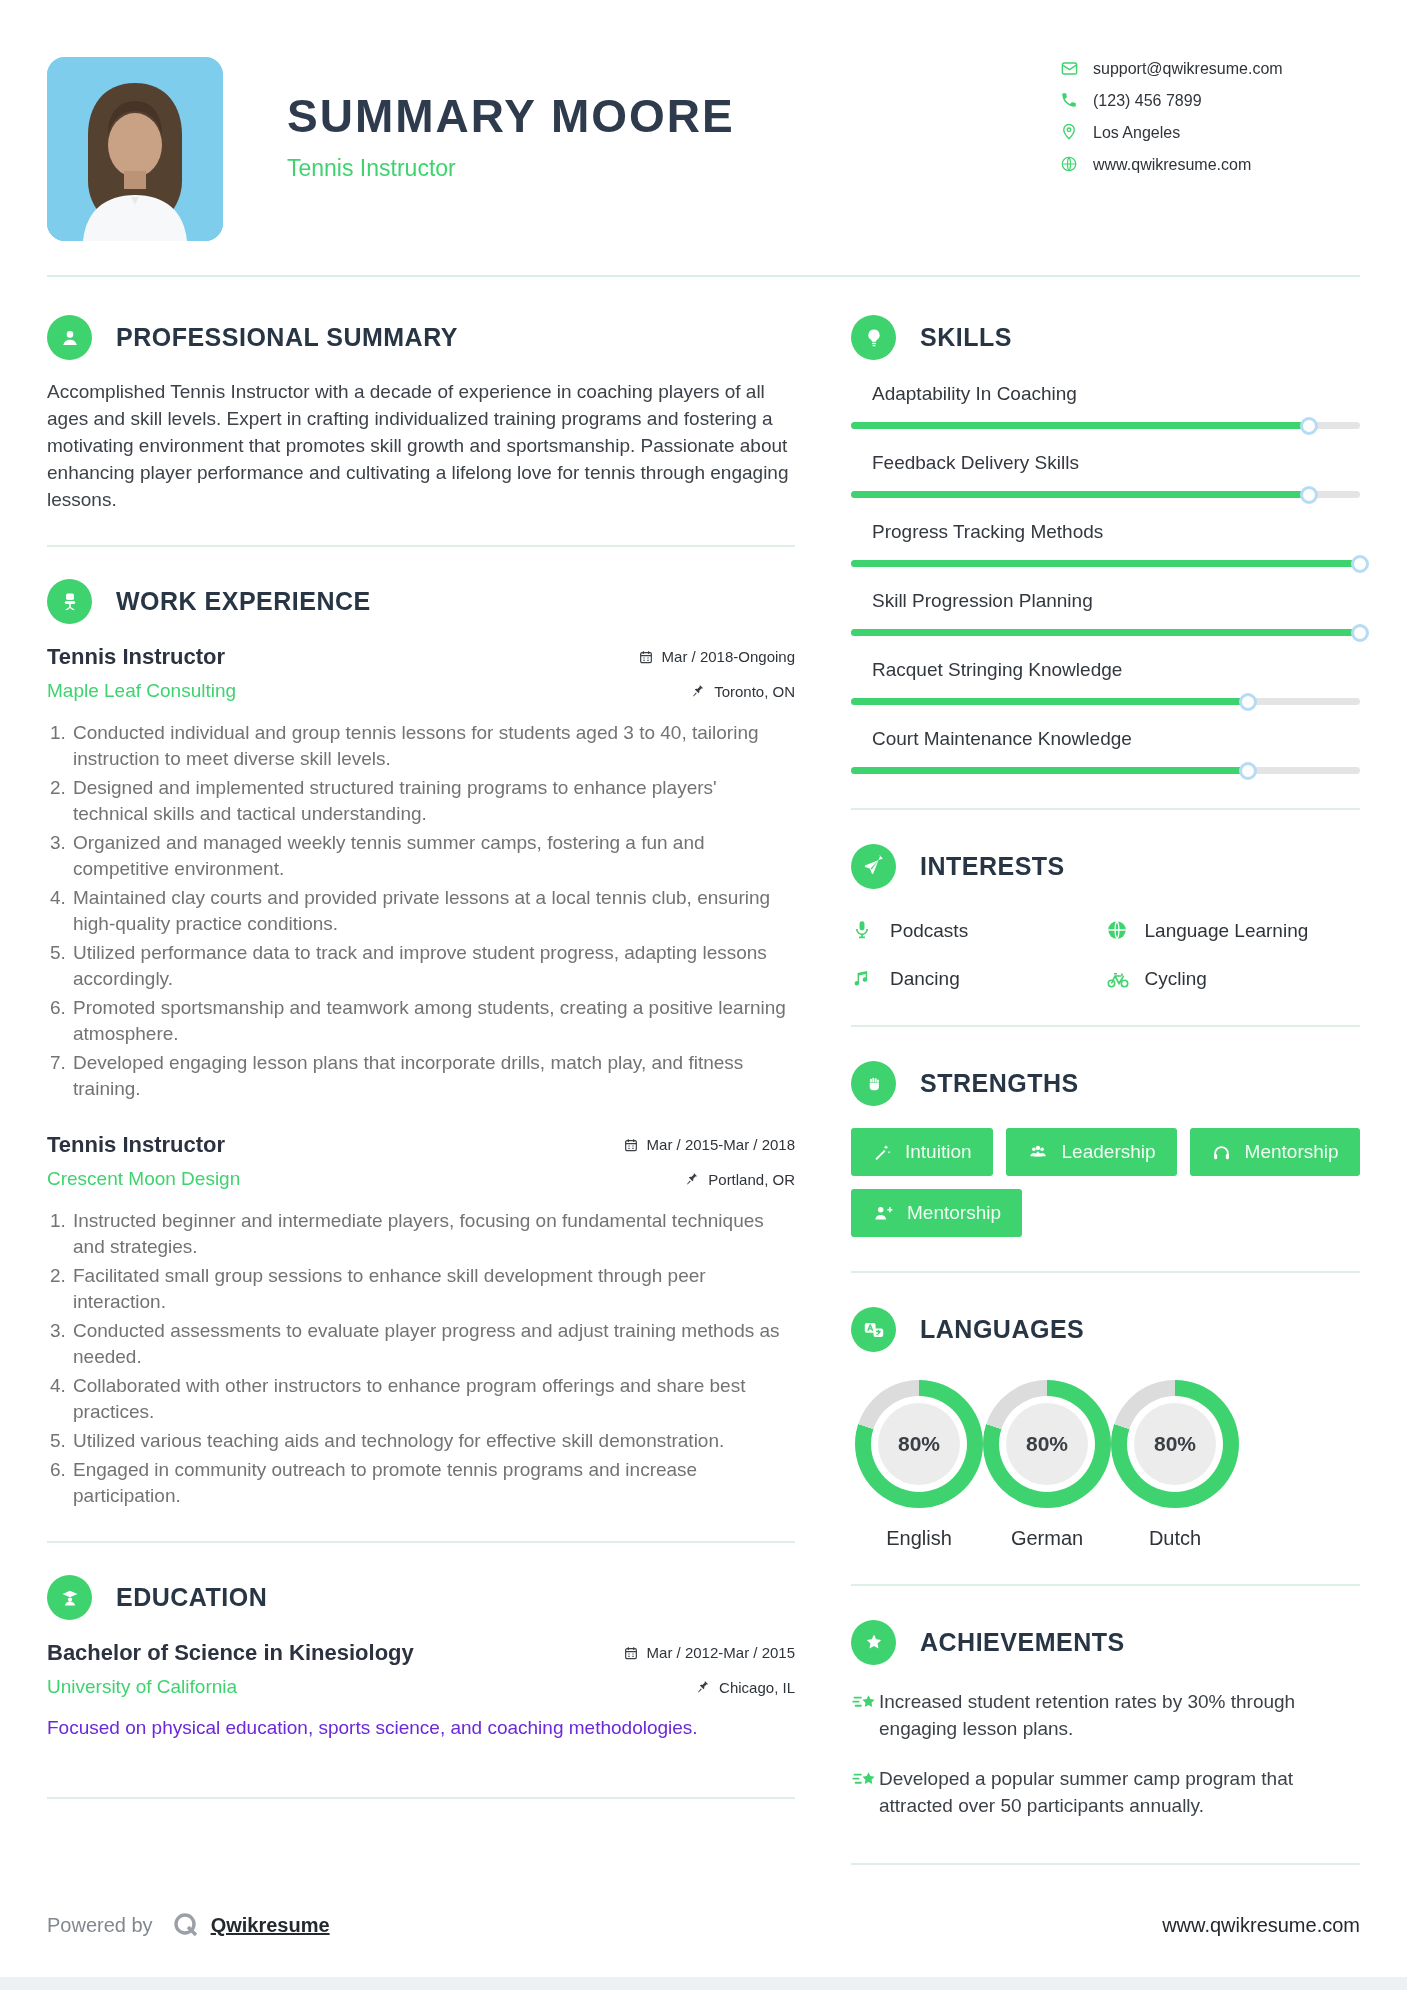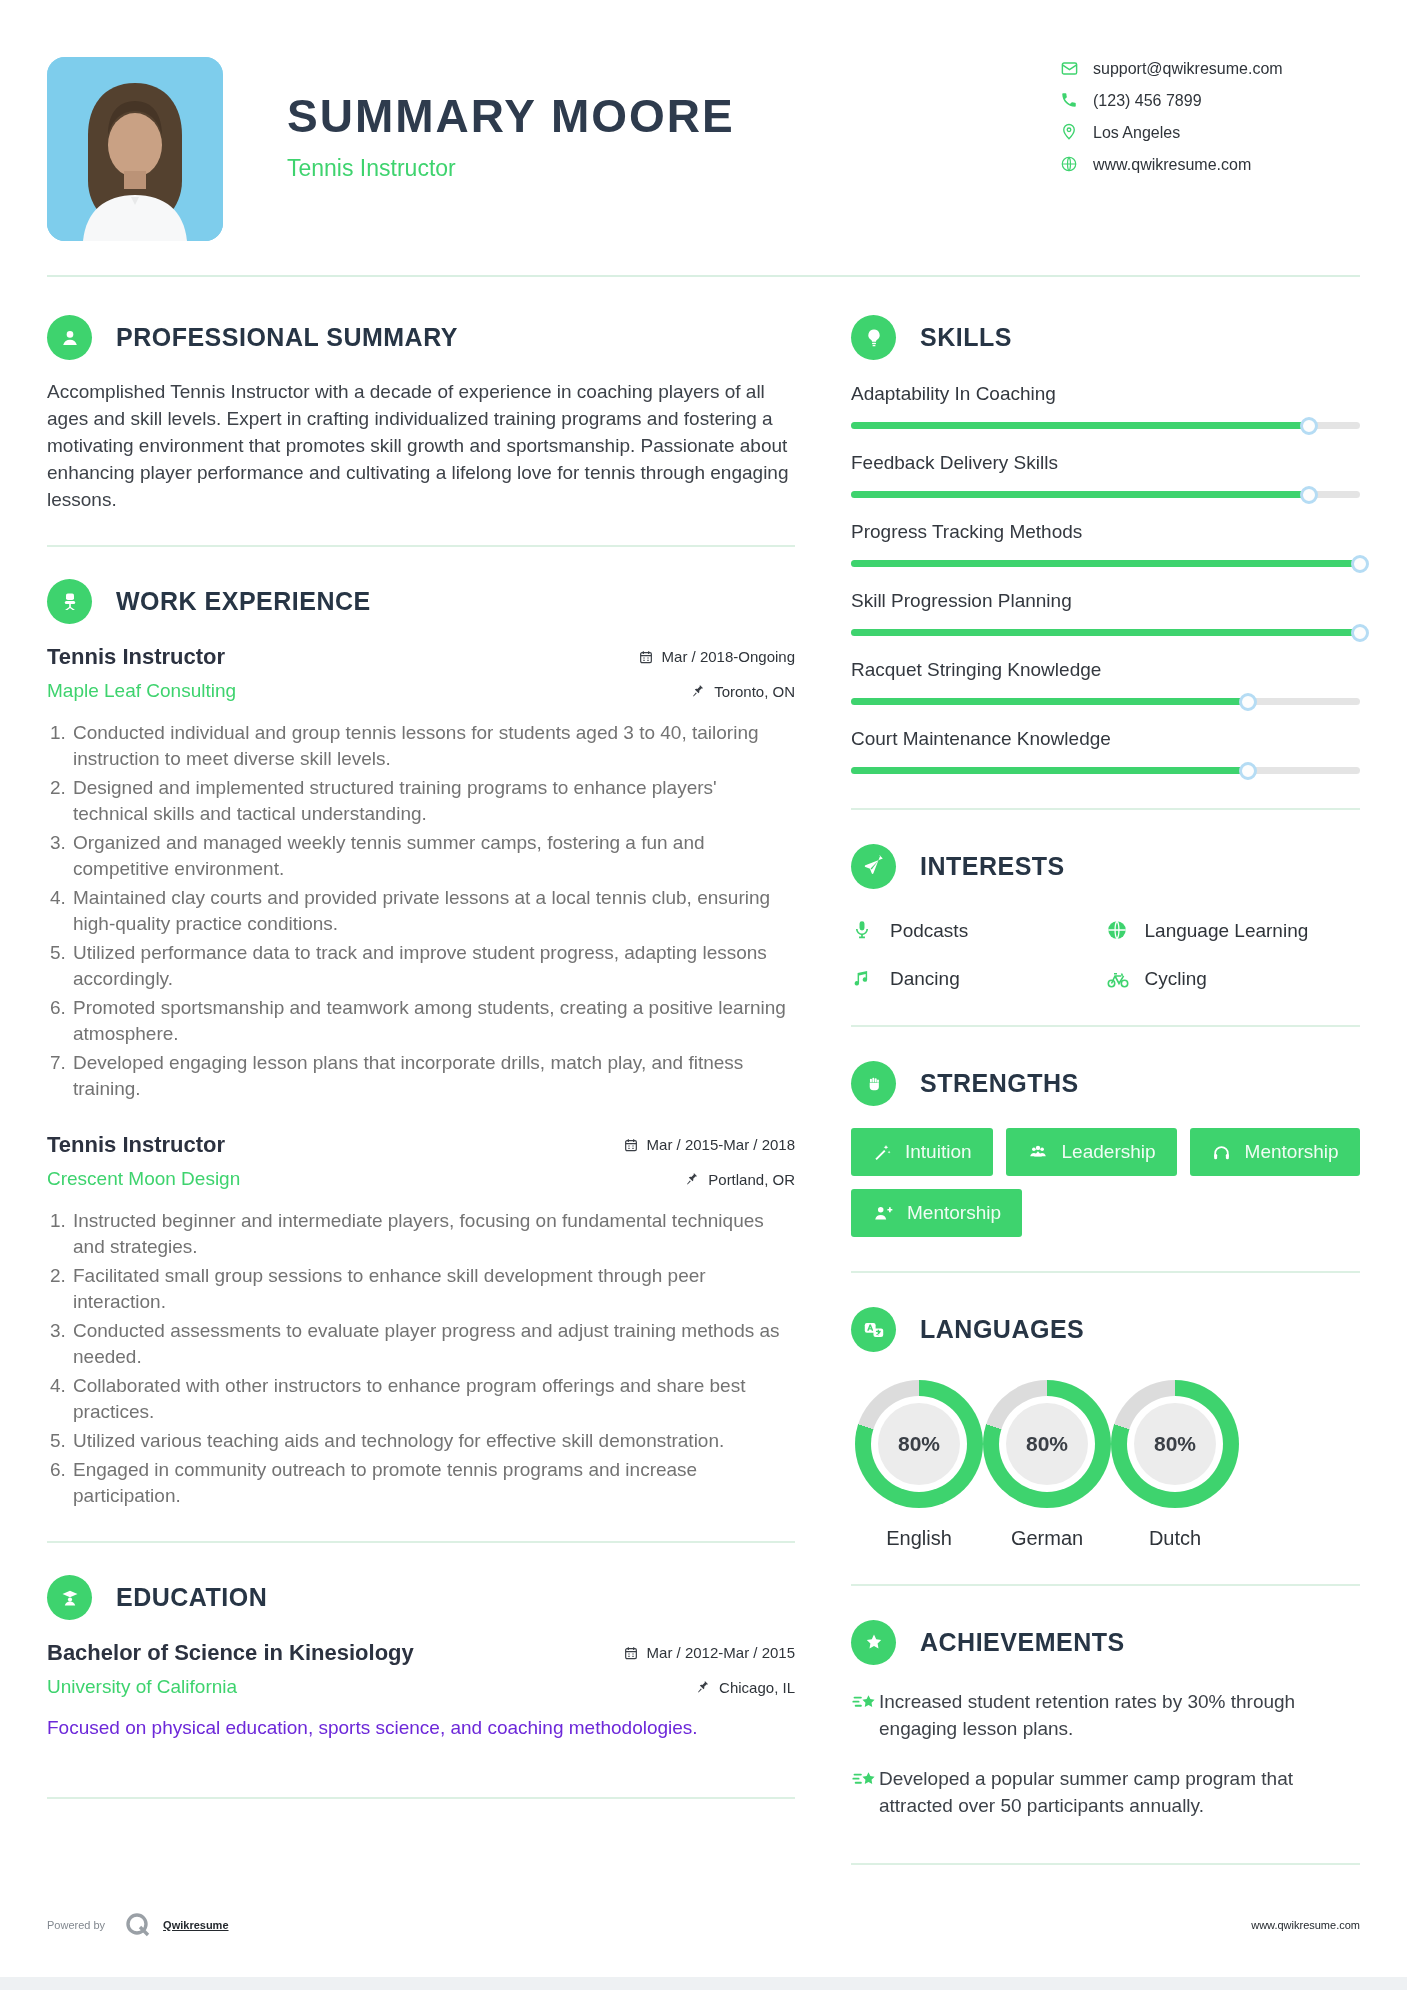--- a/index.html
+++ b/index.html
@@ -47,21 +47,21 @@
   .job-meta { display:flex; flex-direction:column; gap:18px; align-items:flex-end; padding-top:4px; }
   .meta-row { display:flex; align-items:center; gap:8px; font-size:15px; color:#2f343a; white-space:nowrap; }
   .meta-row svg { flex:none; }
   ol.bullets { margin:18px 0 0 0; padding-left:24px; font-size:19px; line-height:26px; color:#737373; }
   ol.bullets li { margin:0 0 3px 0; padding-left:2px; }
 
   .edu-desc { margin-top:16px; font-size:19px; line-height:27px; color:#6d28d9; }
 
   
   .skill { margin-top:23px; }
-  .skill-label { font-size:19px; color:#33383f; }
+  .skill-label { font-size:19px; color:#33383f;margin-left:21px; }
   .slider { position:relative; height:7px; border-radius:4px; background:#e4e4e4; margin-top:17px; }
   .slider-fill { position:absolute; left:0; top:0; height:100%; border-radius:4px; background:#3ed36e; width:calc(var(--pct) * 1%); }
   .slider-handle {
     position:absolute; top:50%; left:calc(var(--pct) * 1%); transform:translate(-50%,-50%);
     width:18px; height:18px; border-radius:50%; background:#fdfdfd; border:3px solid #b5dcf4;
   }
 
   
   .interests-grid { display:grid; grid-template-columns:1fr 1fr; margin-top:6px; }
   .interest { display:flex; align-items:center; gap:15px; font-size:19px; color:#2f343a; margin-top:24px; }
@@ -87,21 +87,21 @@
     position:absolute; inset:23px; border-radius:50%; background:#ececec;
     display:flex; align-items:center; justify-content:center; font-size:21px; font-weight:700; color:#3a3f46;
   }
   .lang-label { margin-top:19px; font-size:20px; color:#2f343a; }
 
   
   .ach { display:flex; margin-top:23px; font-size:19px; line-height:27px; color:#3d4249; }
   .ach .aicon { flex:none; width:28px; height:28px; margin-top:2px; }
 
   
-  .footer { position:absolute; left:47px; right:47px; bottom:50px; display:flex; align-items:center; font-size:11px; color:#82888f; }
+  .footer { position:absolute; left:47px; right:47px; bottom:50px; display:flex; align-items:center; font-size:20px; color:#82888f; }
   .qlogo { margin-left:18px; margin-right:10px; display:flex; }
   .brand { color:#24292e; font-weight:700; text-decoration:underline; }
   .footer-site { margin-left:auto; color:#24292e; }
   .bottom-strip { position:absolute; left:0; right:0; bottom:0; height:13px; background:#eef1f3; }
 
   .mt30 { margin-top:30px; }
   .sp-div-l { margin:32px 0; }
   .sp-div-r { margin:34px 0; }
 </style>
 </head>

